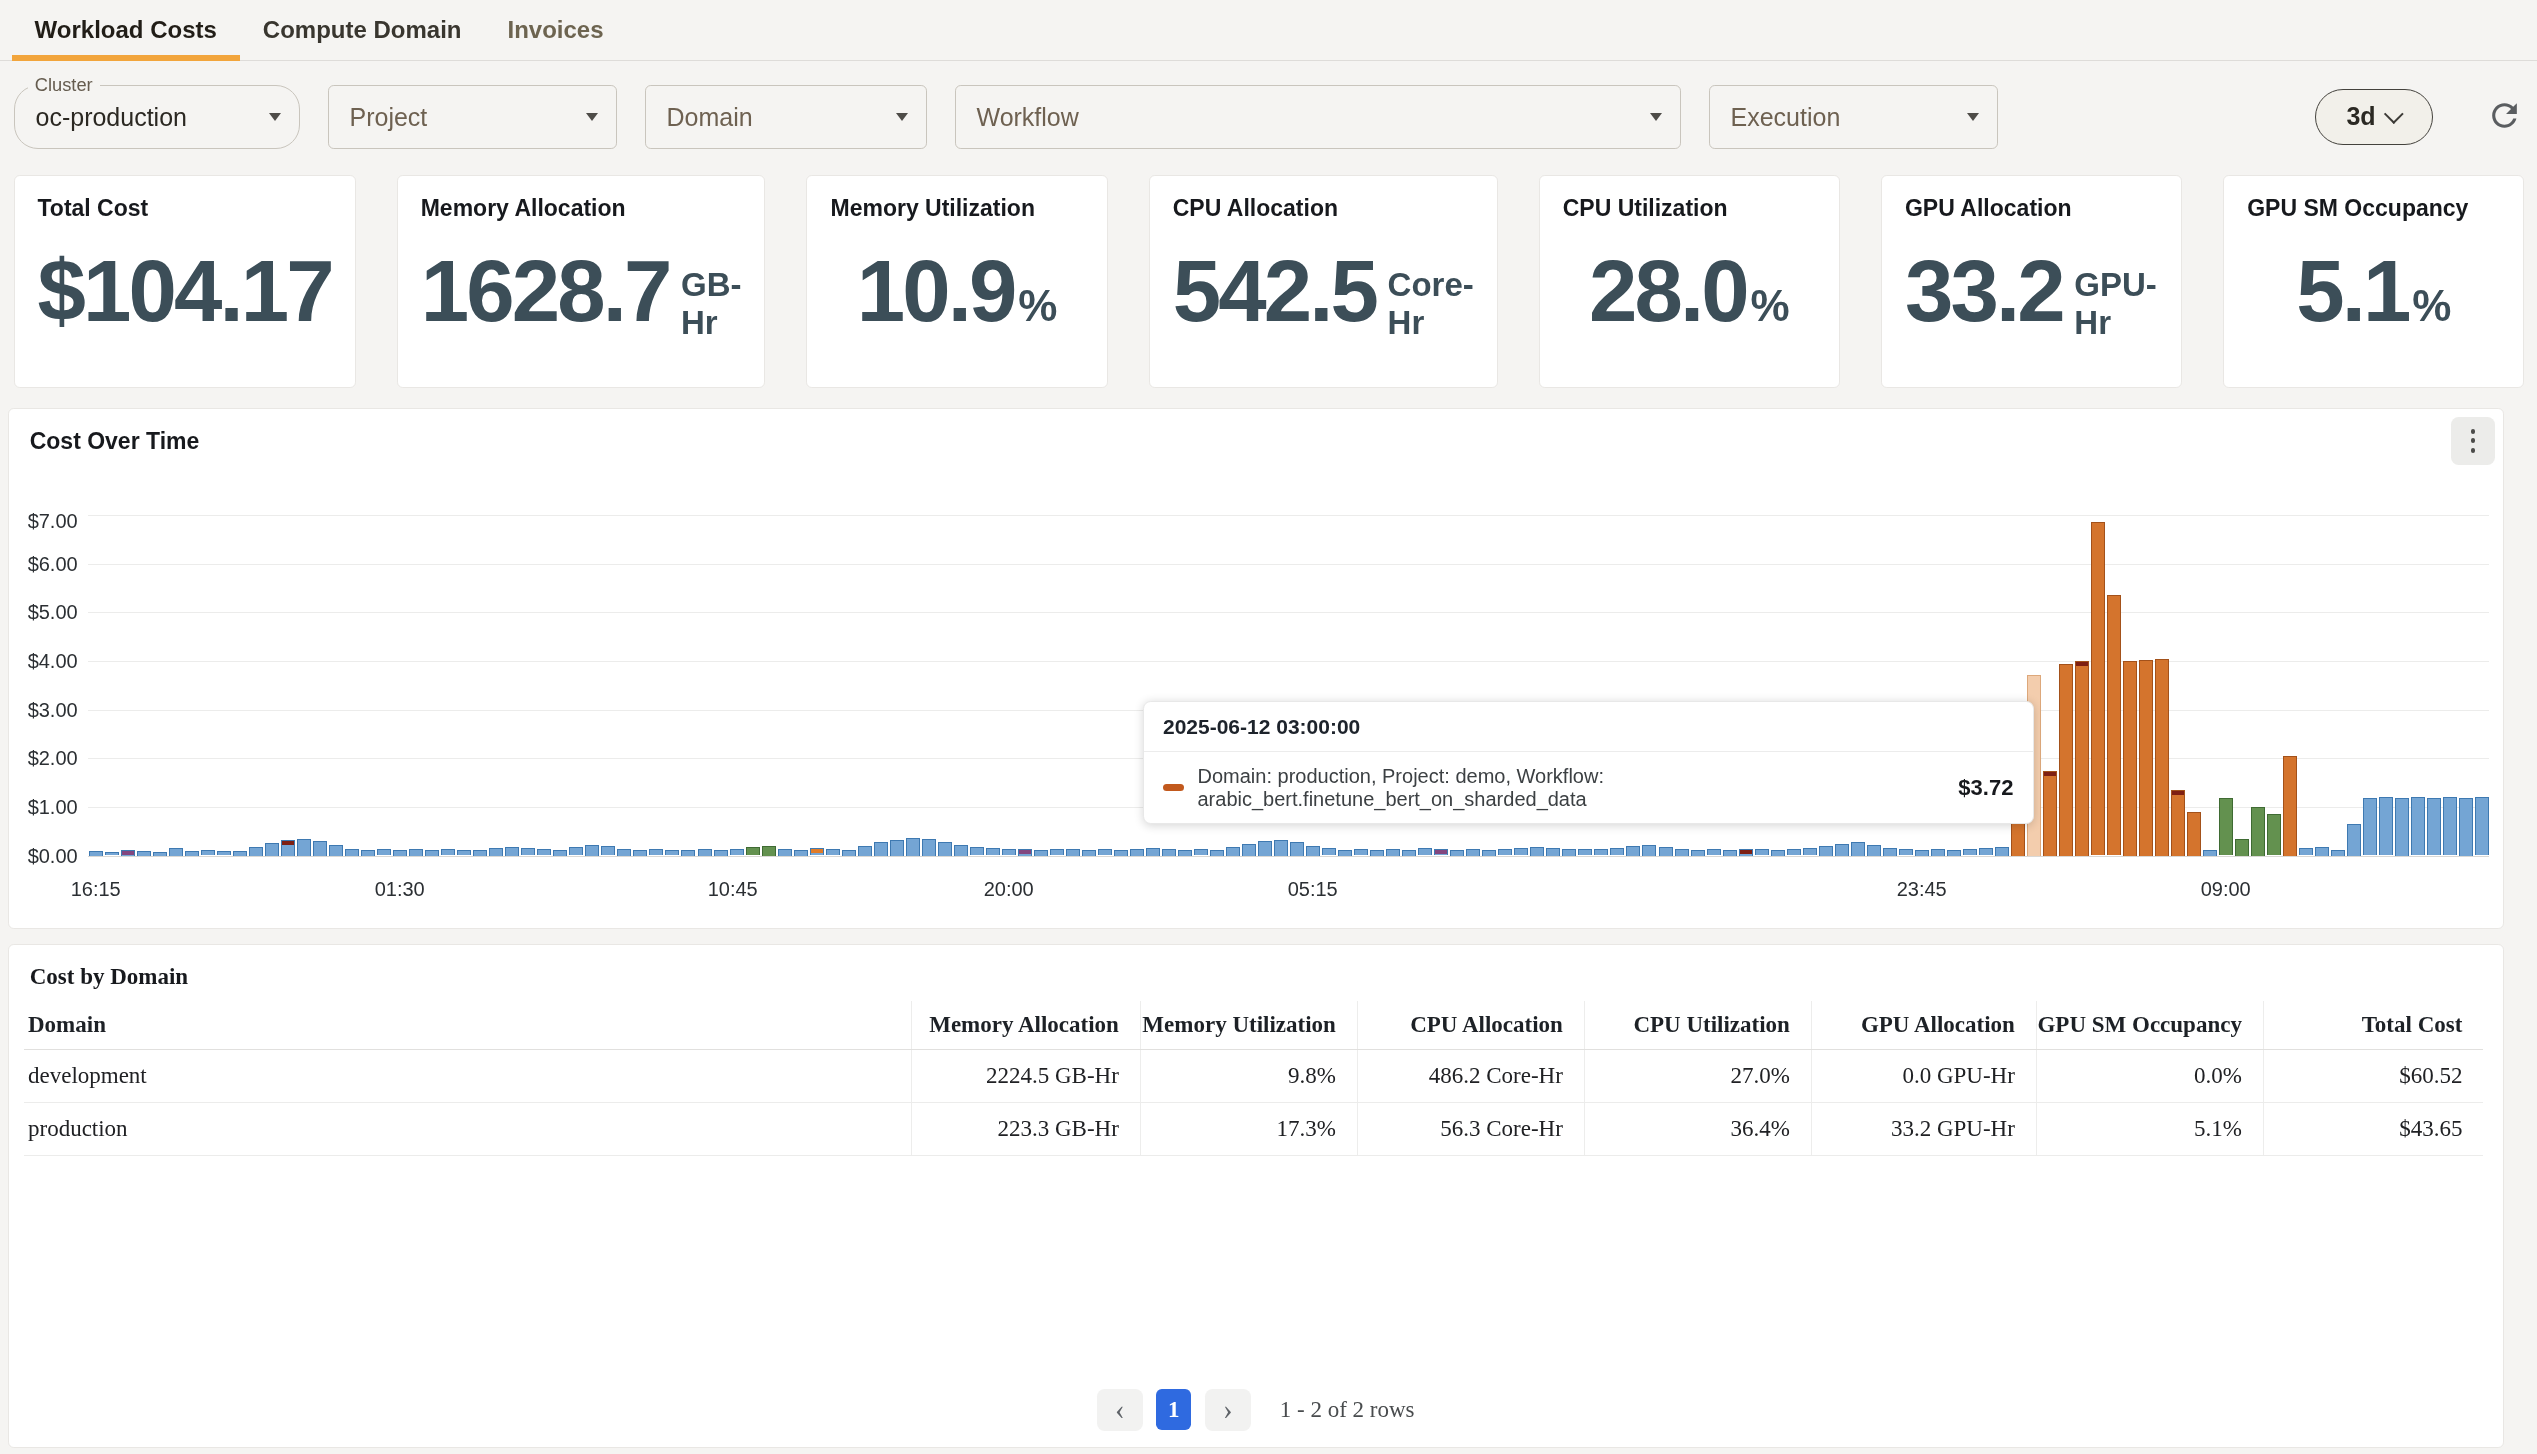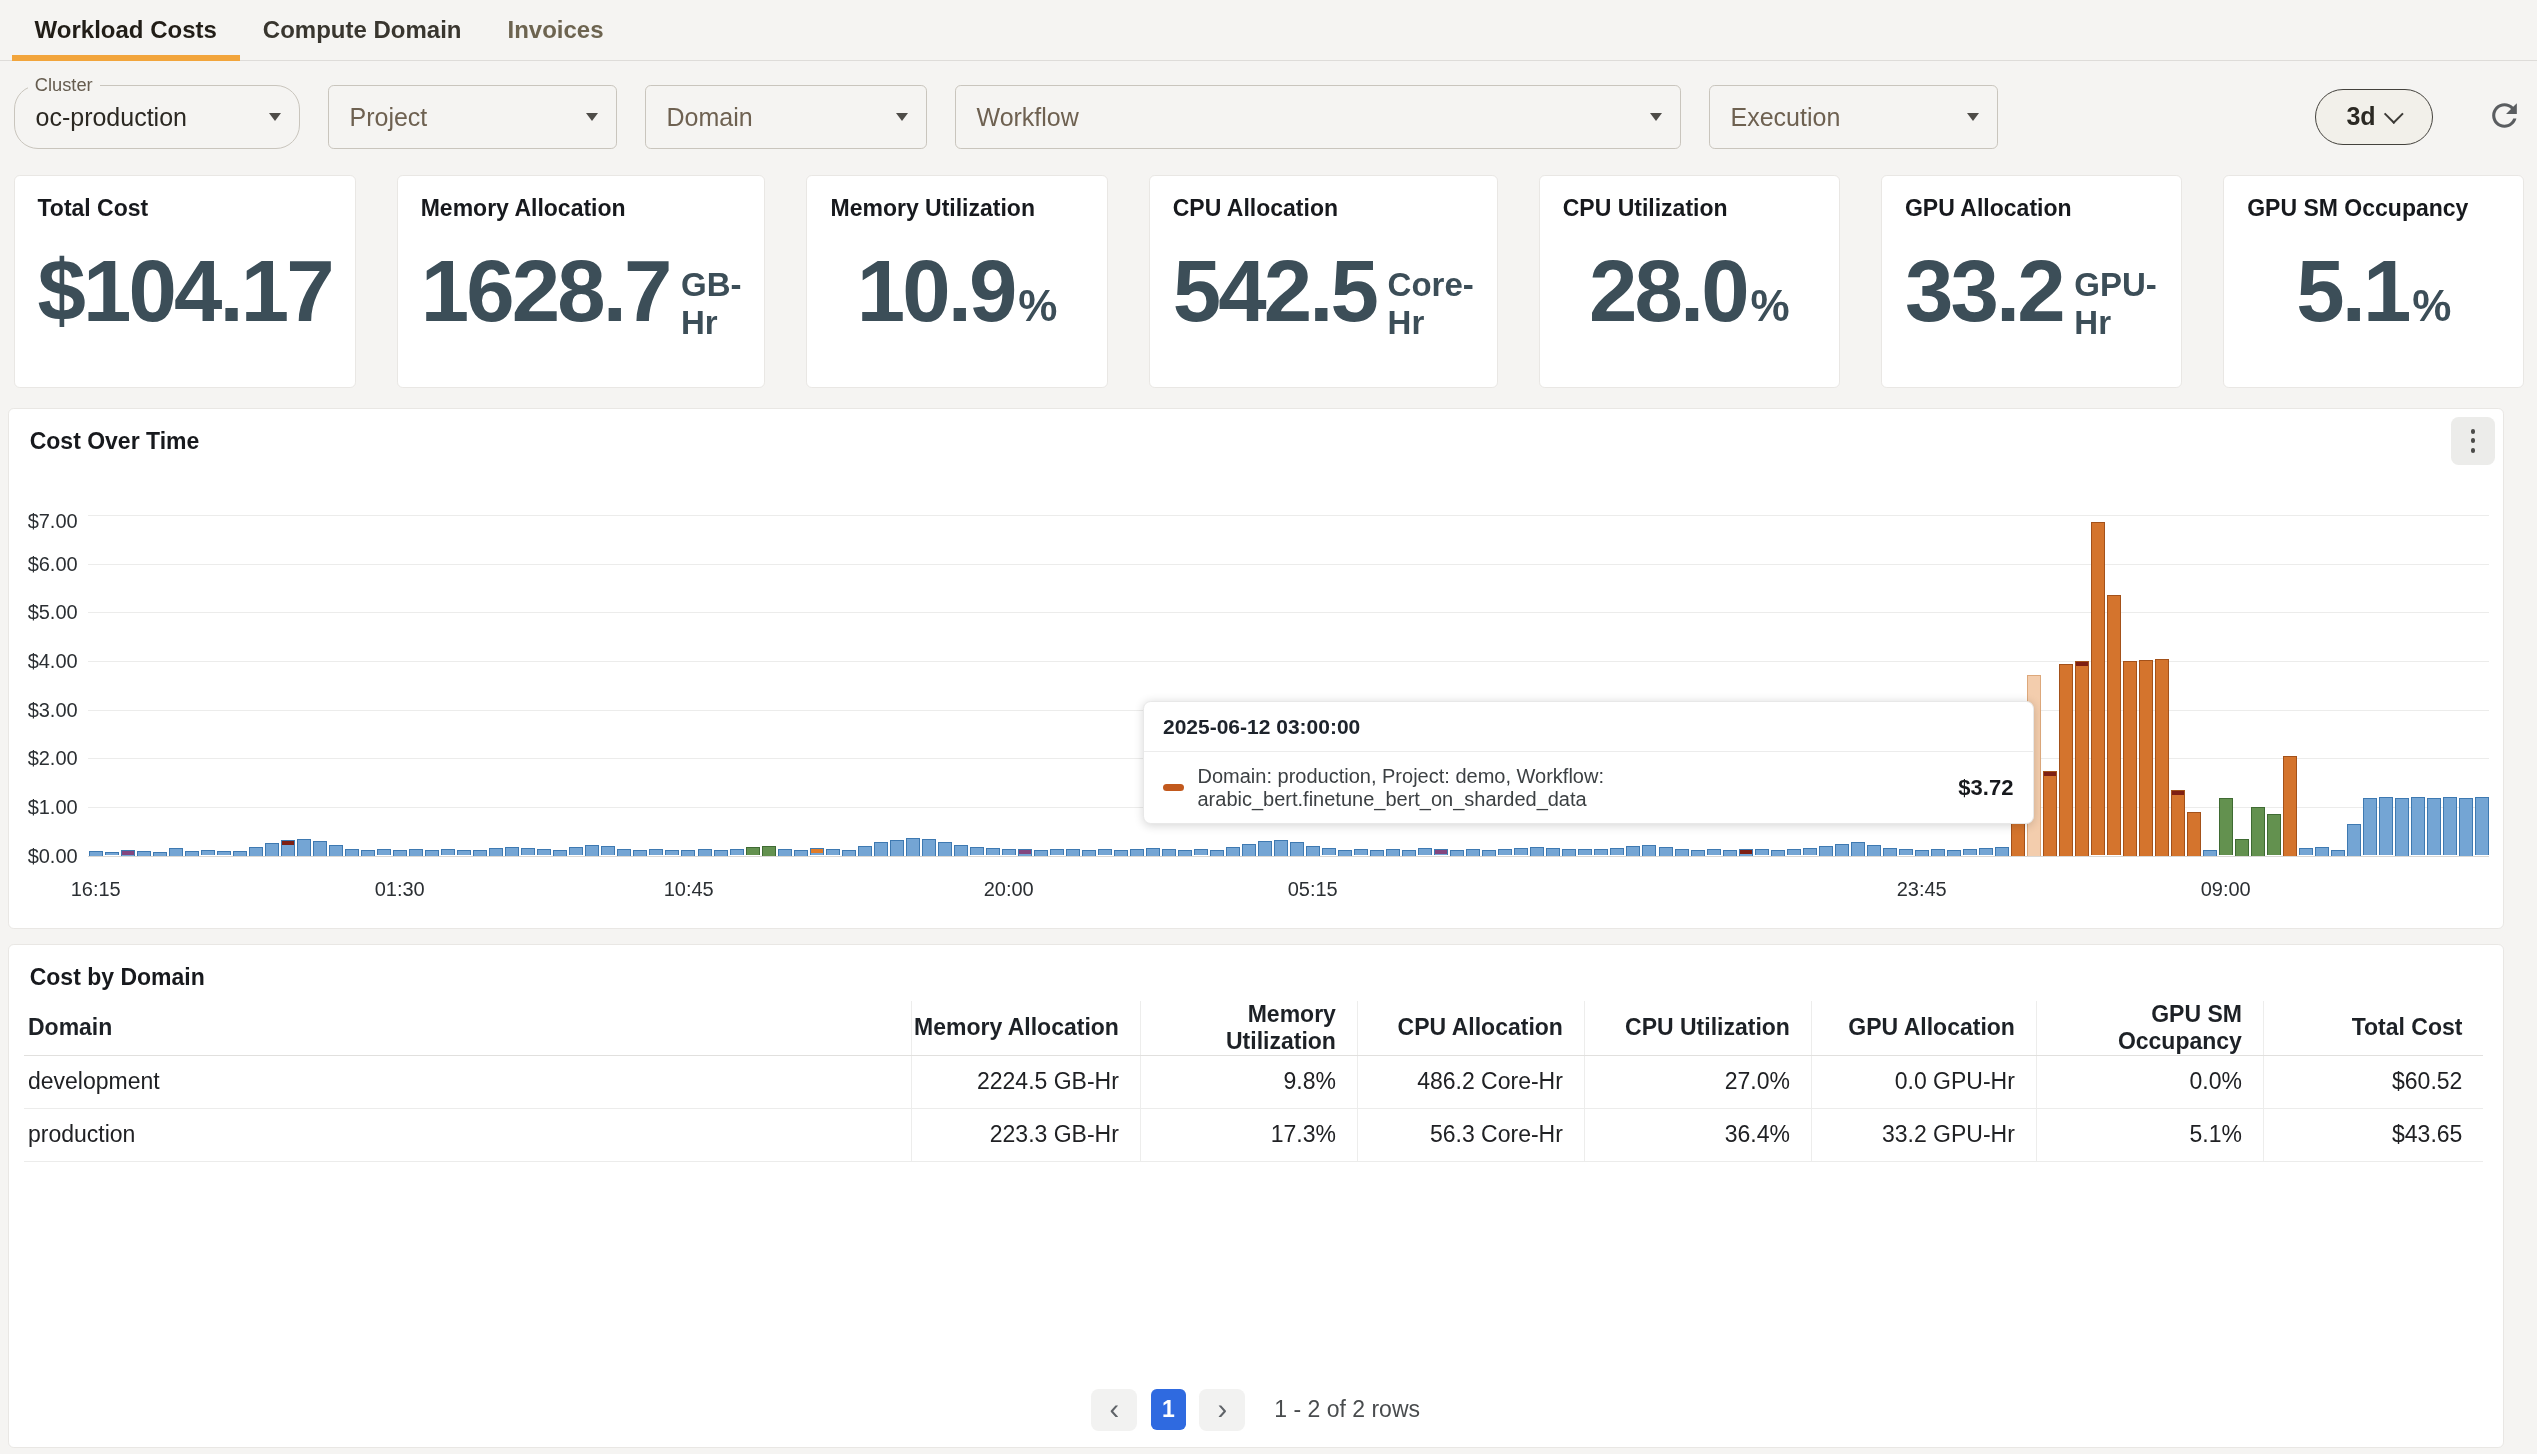--- a/index.html
+++ b/index.html
@@ -32,21 +32,21 @@
   .card{flex:1;height:213px;background:#fff;border:1px solid #e9e7e4;border-radius:5.8px;box-sizing:border-box;
         padding:19.3px 23px;display:flex;flex-direction:column;}
   .kpi-title{font-size:23px;font-weight:700;color:#17191d;}
   .kpi-valwrap{flex:1;display:flex;align-items:center;justify-content:center;margin-top:-7.7px;}
   .kpi-num{font-size:87px;font-weight:700;letter-spacing:-2.9px;color:#3c4e58;}
   .kpi-unit{font-size:33px;font-weight:700;color:#3c4e58;margin-left:11.6px;align-self:center;margin-top:25px;}
   .kpi-unit.pct{font-size:44px;margin-left:3.9px;margin-top:29px;}
   
   .panel{position:relative;margin-left:7.7px;width:2496px;background:#fff;border:1px solid #e9e7e4;border-radius:5.8px;box-sizing:border-box;}
   .chart-panel{margin-top:20px;height:521px;}
-  .table-panel{margin-top:14.5px;height:504px;}
+  .table-panel{margin-top:14.5px;height:504px;font-family:Liberation Serif, serif;}
   .panel-title{position:absolute;left:21px;top:19.3px;font-size:23px;font-weight:700;color:#17191d;}
   .kebab{position:absolute;right:7.7px;top:7.7px;width:44px;height:48px;border:none;border-radius:7.7px;background:#ececea;cursor:pointer;
          display:flex;flex-direction:column;align-items:center;justify-content:center;}
   .kebab i{width:4.8px;height:4.8px;border-radius:50%;background:#4c4c4a;display:block;margin:2.4px 0;}
   
   #chart{position:absolute;inset:0;overflow:hidden;}
   .grid{position:absolute;left:79px;right:13.5px;height:1px;background:#ececeb;}
   .grid.base{background:#d9d8d5;}
   .ylab{position:absolute;width:69px;text-align:right;font-size:20px;color:#2b2f33;transform:translateY(-50%);}
   .xlab{position:absolute;width:96px;margin-left:-48px;text-align:center;font-size:20px;color:#2b2f33;top:469px;}
@@ -342,21 +342,21 @@
       <div class="bar b" style="left: 2354px; top: 389px; height: 57px;"></div>
       <div class="bar b" style="left: 2370px; top: 388px; height: 58px;"></div>
       <div class="bar b" style="left: 2386px; top: 389px; height: 58px;"></div>
       <div class="bar b" style="left: 2402px; top: 388px; height: 58px;"></div>
       <div class="bar b" style="left: 2418px; top: 389px; height: 57px;"></div>
       <div class="bar b" style="left: 2434px; top: 388px; height: 58px;"></div>
       <div class="bar b" style="left: 2450px; top: 389px; height: 58px;"></div>
       <div class="bar b" style="left: 2466px; top: 388px; height: 58px;"></div>
       <div class="xlab" style="left: 87px;">16:15</div>
       <div class="xlab" style="left: 391px;">01:30</div>
-      <div class="xlab" style="left: 680px;">10:45</div>
+      <div class="xlab" style="left: 724px;">10:45</div>
       <div class="xlab" style="left: 1000px;">20:00</div>
       <div class="xlab" style="left: 1304px;">05:15</div>
       <div class="xlab" style="left: 1609px; margin-top: 48px;">14:30</div>
       <div class="xlab" style="left: 1913px;">23:45</div>
       <div class="xlab" style="left: 2217px;">09:00</div>
     </div>
   <div class="tooltip">
     <div class="tt-head">2025-06-12 03:00:00</div>
     <div class="tt-row">
       <span class="tt-swatch" id="tt-swatch" style="background: rgb(194, 89, 29);"></span>

